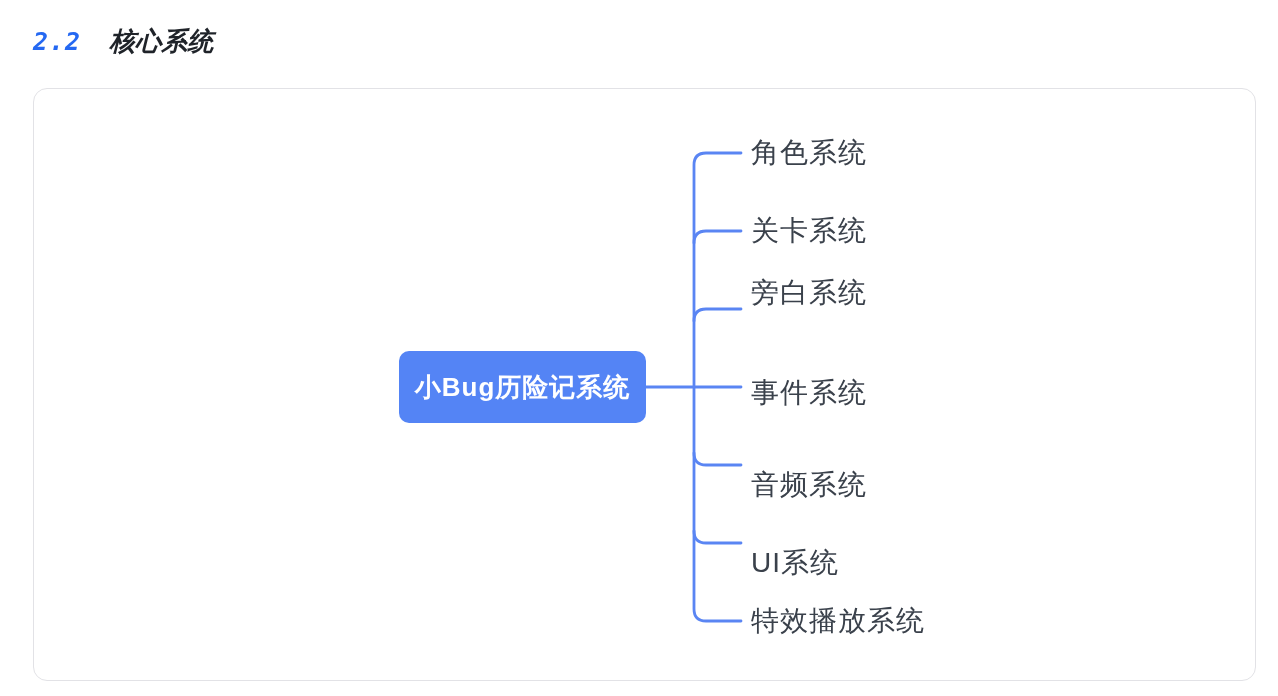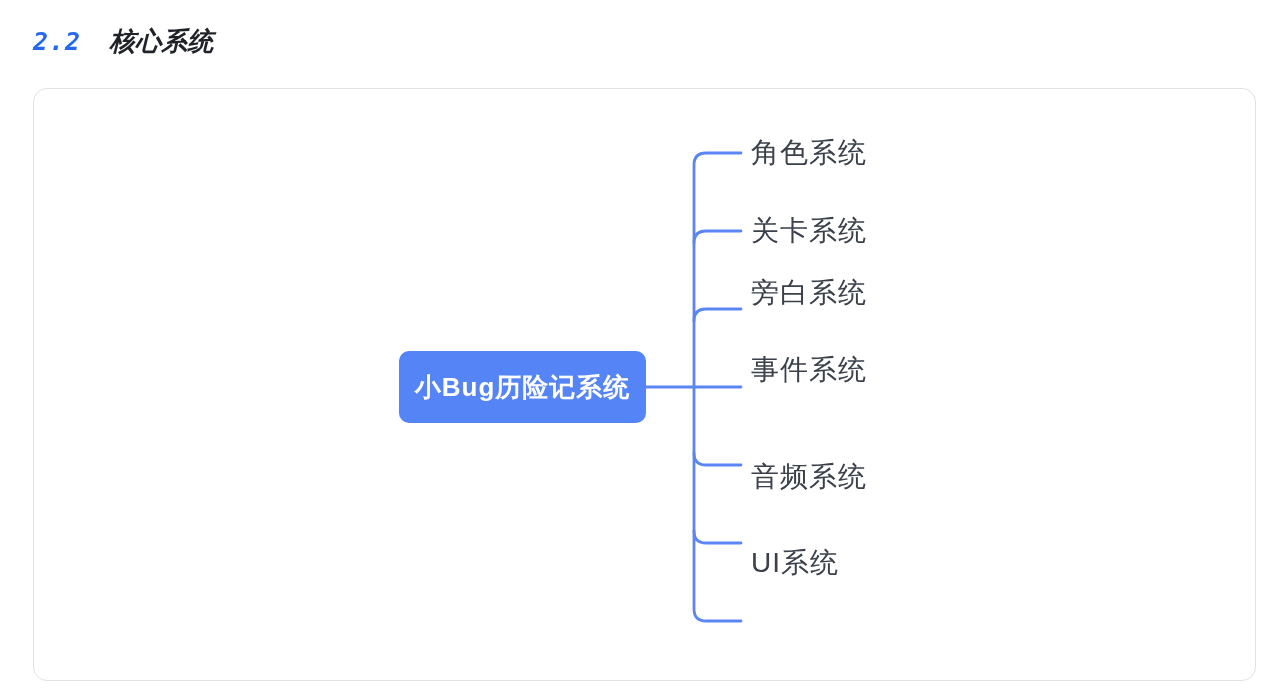--- a/index.html
+++ b/index.html
@@ -81,19 +81,20 @@
 
         <path d="M707,454 H672 Q660,454 660,442"></path>
       </g>
     </svg>
 
     <div class="root-node">小Bug历险记系统</div>
 
     <div class="branch-label" style="top:64px">角色系统</div>
     <div class="branch-label" style="top:142px">关卡系统</div>
     <div class="branch-label" style="top:204px">旁白系统</div>
-    <div class="branch-label" style="top:281px">事件系统</div>
-    <div class="branch-label" style="top:388px">音频系统</div>
+    <div class="branch-label" style="top:304px">事件系统</div>
+    <div class="branch-label" style="top:396px">音频系统</div>
     <div class="branch-label" style="top:474px">UI系统</div>
+    <div class="branch-label" style="top:532px">特效播放系统</div>
 
   </div>
 
 </div>
 
 </body></html>

